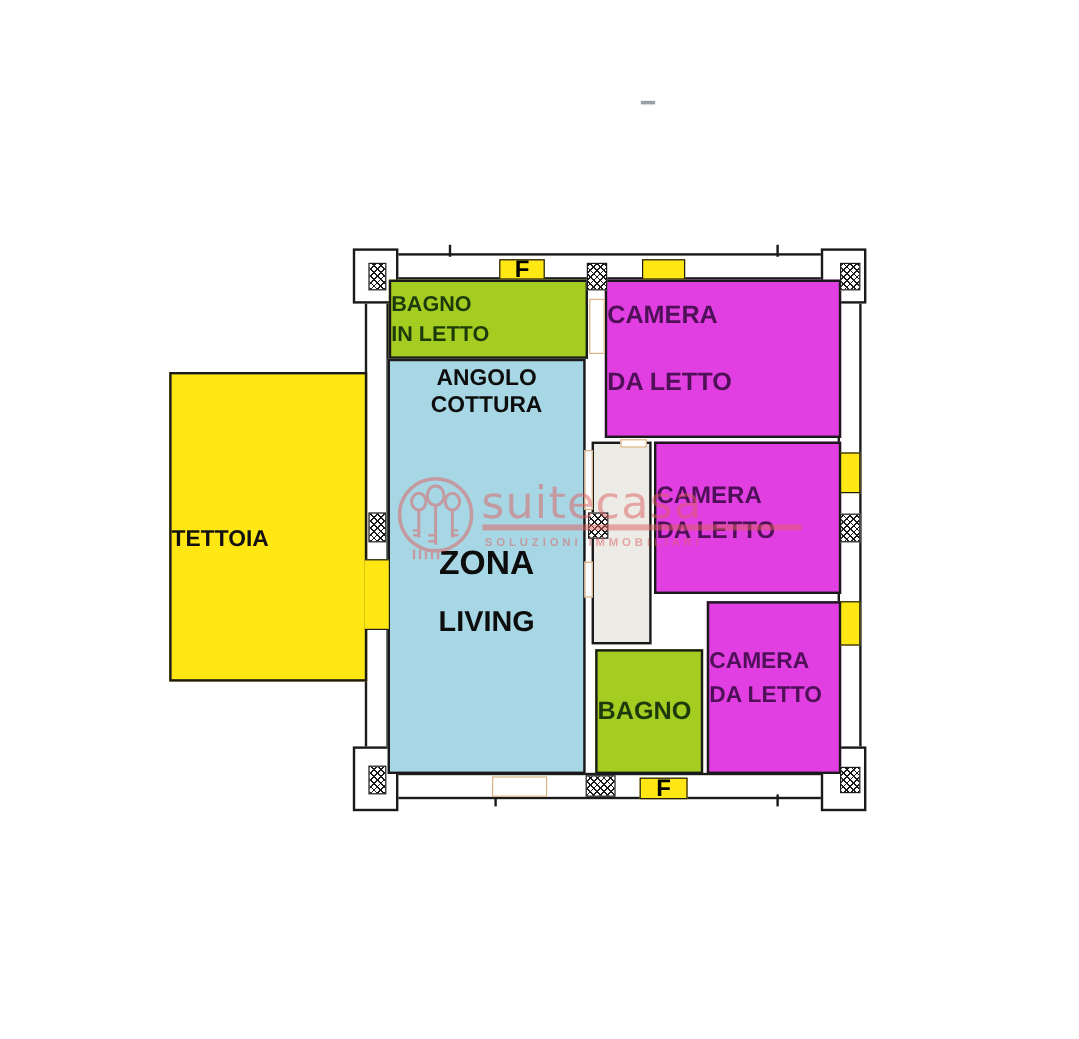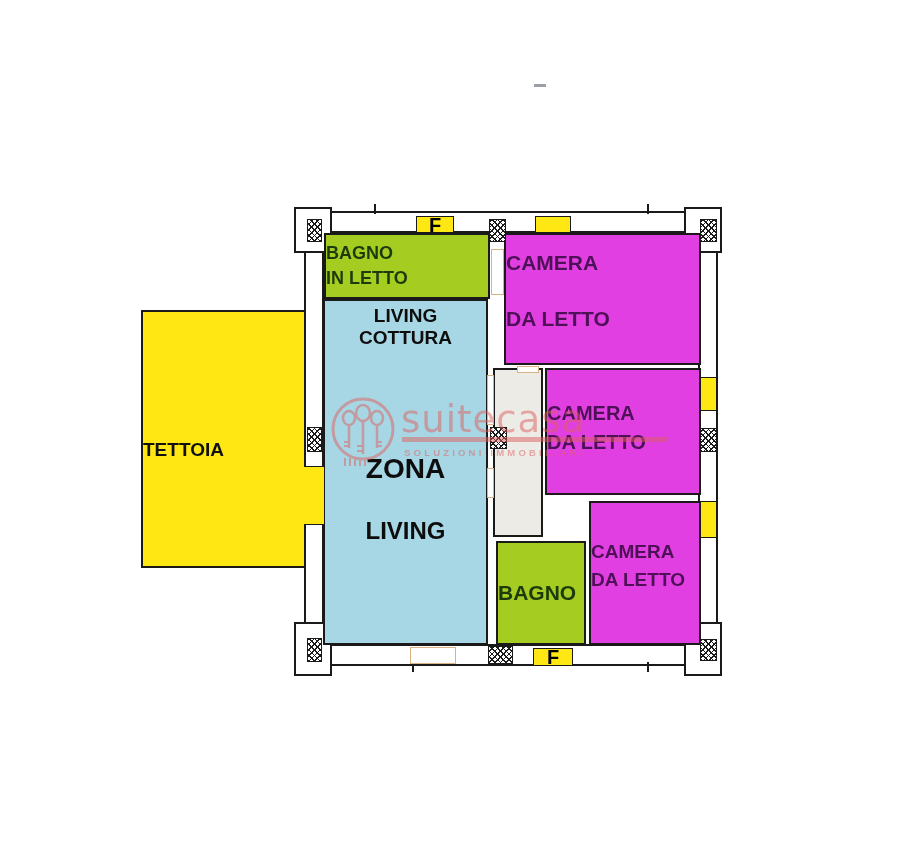--- a/index.html
+++ b/index.html
@@ -79,23 +79,23 @@
   <div class="room" style="left:141px;top:310px;width:165px;height:258px;background:var(--room-yellow);justify-content:center;padding-top:22px;font-size:19px;color:#111;">
     <div>TETTOIA</div>
   </div>
 
   <div class="room" style="left:324px;top:233px;width:166px;height:66px;background:var(--room-green);justify-content:center;font-size:18px;line-height:25px;color:var(--text-dark-green);">
     <div>BAGNO</div>
     <div>IN LETTO</div>
   </div>
 
   <div class="room" style="left:323px;top:299px;width:165px;height:346px;background:var(--room-blue);color:#0d0d0d;">
-    <div class="abs-label" style="top:4px;font-size:19px;">LIVING COTTURA</div>
+    <div class="abs-label" style="top:4px;font-size:19px;">ANGOLO COTTURA</div>
     <div class="abs-label" style="top:152px;font-size:28px;">ZONA</div>
-    <div class="abs-label" style="top:216px;font-size:24px;">LIVING</div>
+    <div class="abs-label" style="top:204px;font-size:24px;">LIVING</div>
   </div>
 
   <div class="room" style="left:504px;top:233px;width:197px;height:132px;background:var(--room-magenta);font-size:21px;color:var(--text-purple);">
     <div style="margin-top:16px;">CAMERA</div>
     <div style="margin-top:32px;">DA LETTO</div>
   </div>
 
   <div class="room" style="left:493px;top:368px;width:50px;height:169px;background:var(--corridor-gray);"></div>
 
   <div class="room" style="left:545px;top:368px;width:156px;height:127px;background:var(--room-magenta);font-size:20px;color:var(--text-purple);">

